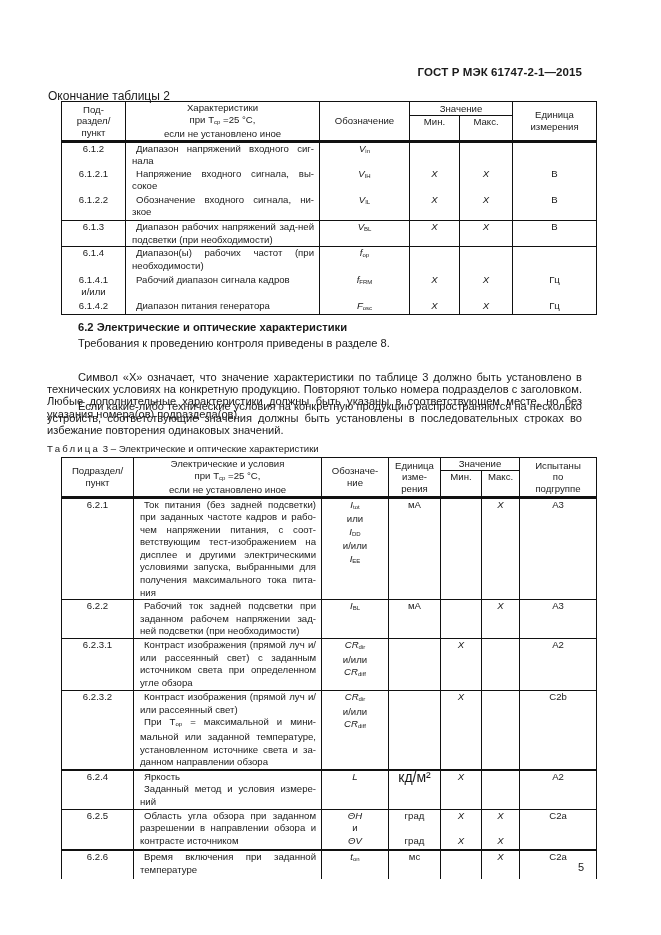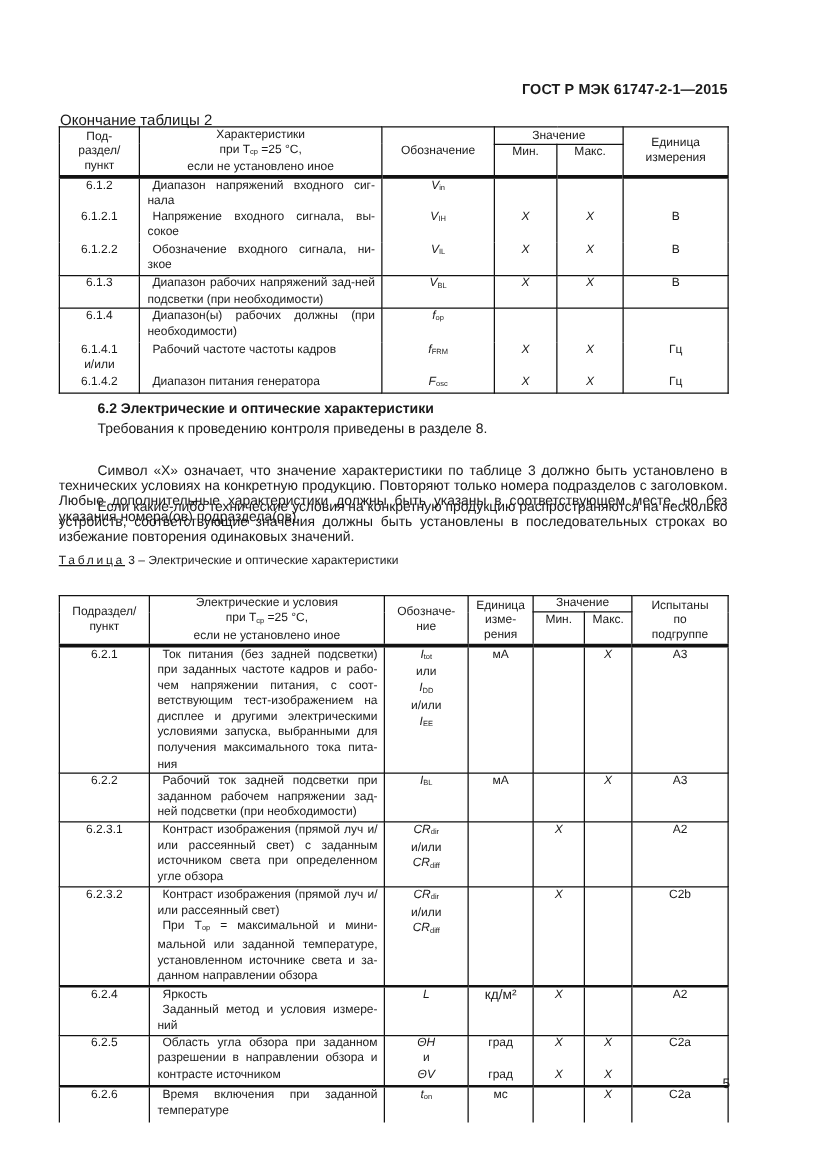--- a/index.html
+++ b/index.html
@@ -3,40 +3,40 @@
 <meta charset="utf-8">
 <style>
   html, body { margin:0; padding:0; background:#ffffff; }
   body { width:661px; height:935px; position:relative; overflow:hidden;
          font-family:"Liberation Sans", sans-serif; color:#1a1a1a; font-size:10px; }
   .abs { position:absolute; }
   .std-header { right:79px; top:66px; font-weight:bold; font-size:11.5px; letter-spacing:0.1px; }
   .table-caption-italic { left:48px; top:89px; font-size:12px; }
   .page-number { left:578px; top:861px; font-size:11px; }
 
-  table.gt { position:absolute; border-collapse:collapse; table-layout:fixed; font-size:9.6px; line-height:12.6px; }
+  table.gt { position:absolute; border-collapse:collapse; table-layout:fixed; font-size:9.6px; line-height:12.6px;margin-left:14px; }
   table.gt td { border-left:1.3px solid #111; border-right:1.3px solid #111; padding:0 4px; vertical-align:top; text-align:center; }
   table.gt thead td { border:1px solid #111; vertical-align:middle; line-height:11.5px; }
   table.gt thead tr.last td, table.gt thead td.rs { border-bottom:3px solid #111; }
   table.gt tbody tr.grp-end td { border-bottom:1.5px solid #111; }
   table.gt tbody tr.thick-end td { border-bottom:2.5px solid #111; }
   table.gt td.desc { text-align:justify; text-align-last:left; padding:0 5px 0 6px; }
   table.gt td.desc .ind { display:inline-block; width:4px; }
   .sym { font-style:italic; font-family:"Liberation Sans", sans-serif; }
   .sym sub { font-style:normal; font-size:6px; vertical-align:-1px; }
   .x { font-style:italic; }
 
   #t2 { left:47px; top:101px; width:535px; }
-  #t3 { left:47px; top:476px; width:535px; }
+  #t3 { left:47px; top:457px; width:535px; }
 
   .section-title { left:78px; top:321px; font-weight:bold; font-size:11.2px; }
   .para { position:absolute; left:47px; width:535px; font-size:11.1px; line-height:12.2px; text-align:justify; }
   .para .first { display:inline-block; width:31px; }
   .t3-caption { left:47px; top:443px; font-size:9.6px; }
-  .t3-caption .spaced { letter-spacing:2.2px;text-decoration:underline; }
+  .t3-caption .spaced { letter-spacing:2.2px; }
 </style>
 </head>
 <body>
 
 <div class="abs std-header">ГОСТ Р МЭК 61747-2-1—2015</div>
 <div class="abs table-caption-italic">Окончание таблицы 2</div>
 
 <table class="gt" id="t2">
   <colgroup>
     <col style="width:64px">
@@ -98,32 +98,32 @@
     <tr class="grp-end" style="height:26px">
       <td>6.1.3</td>
       <td class="desc"><span class="ind"></span><span>Диапазон рабочих напряжений зад-ней подсветки (при необходимости)</span></td>
       <td><span class="sym"><span>V</span><sub>BL</sub></span></td>
       <td class="x">X</td>
       <td class="x">X</td>
       <td>В</td>
     </tr>
     <tr style="height:27px">
       <td>6.1.4</td>
-      <td class="desc"><span class="ind"></span><span>Диапазон(ы) рабочих должны (при необходимости)</span></td>
+      <td class="desc"><span class="ind"></span><span>Диапазон(ы) рабочих частот (при необходимости)</span></td>
       <td><span class="sym"><span>f</span><sub>op</sub></span></td>
       <td></td>
         <td></td>
         <td></td>
     </tr>
     <tr style="height:26px">
       <td>
           <div>6.1.4.1</div>
           <div>и/или</div>
         </td>
-      <td class="desc"><span class="ind"></span><span>Рабочий частоте частоты кадров</span></td>
+      <td class="desc"><span class="ind"></span><span>Рабочий диапазон сигнала кадров</span></td>
       <td><span class="sym"><span>f</span><sub>FRM</sub></span></td>
       <td class="x">X</td>
       <td class="x">X</td>
       <td>Гц</td>
     </tr>
     <tr class="grp-end" style="height:15px">
       <td>6.1.4.2</td>
       <td class="desc"><span class="ind"></span><span>Диапазон питания генератора</span></td>
       <td><span class="sym"><span>F</span><sub>osc</sub></span></td>
       <td class="x">X</td>
@@ -245,21 +245,21 @@
 
     <tr class="grp-end" style="height:39px">
       <td>6.2.4</td>
       <td class="desc">
         <div><span class="ind"></span><span>Яркость</span></div>
         <div><span class="ind"></span><span>Заданный метод и условия измере-ний</span></div>
       </td>
       <td>
           <div class="sym"><span>L</span></div>
         </td>
-      <td style="font-size:11px">кд/м²</td>
+      <td style="font-size:14px">кд/м²</td>
       <td class="x">X</td>
       <td class="x"></td>
       <td>А2</td>
     </tr>
 
     <tr class="thick-end" style="height:41px">
       <td>6.2.5</td>
       <td class="desc"><span class="ind"></span><span>Область угла обзора при заданном разрешении в направлении обзора и контрасте источником</span></td>
       <td>
         <div class="sym">ΘH</div>

